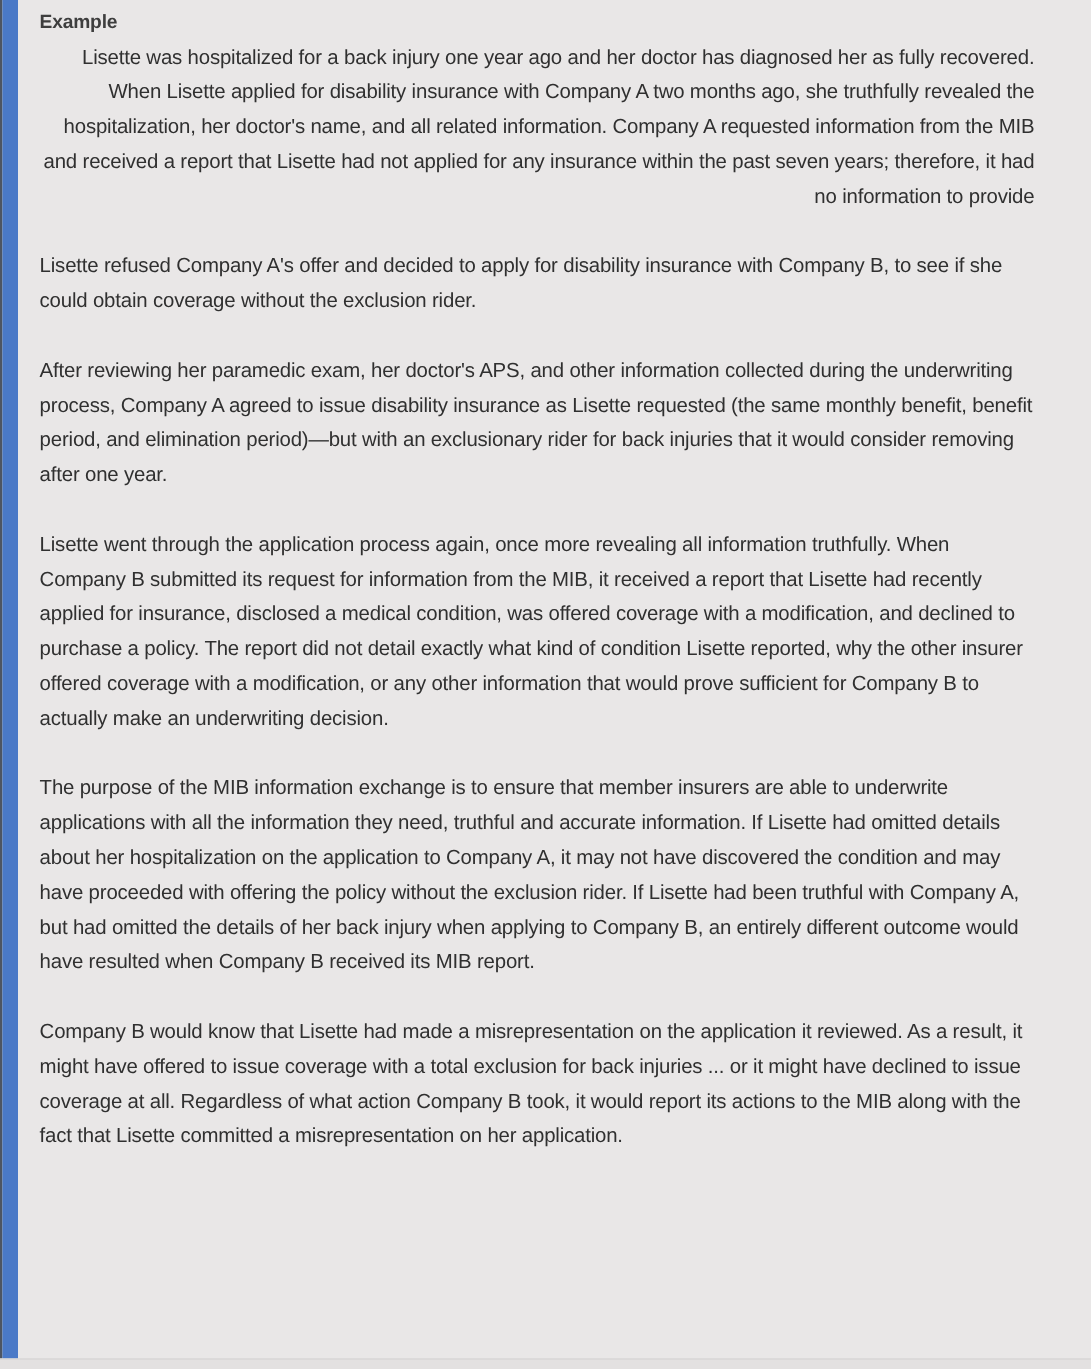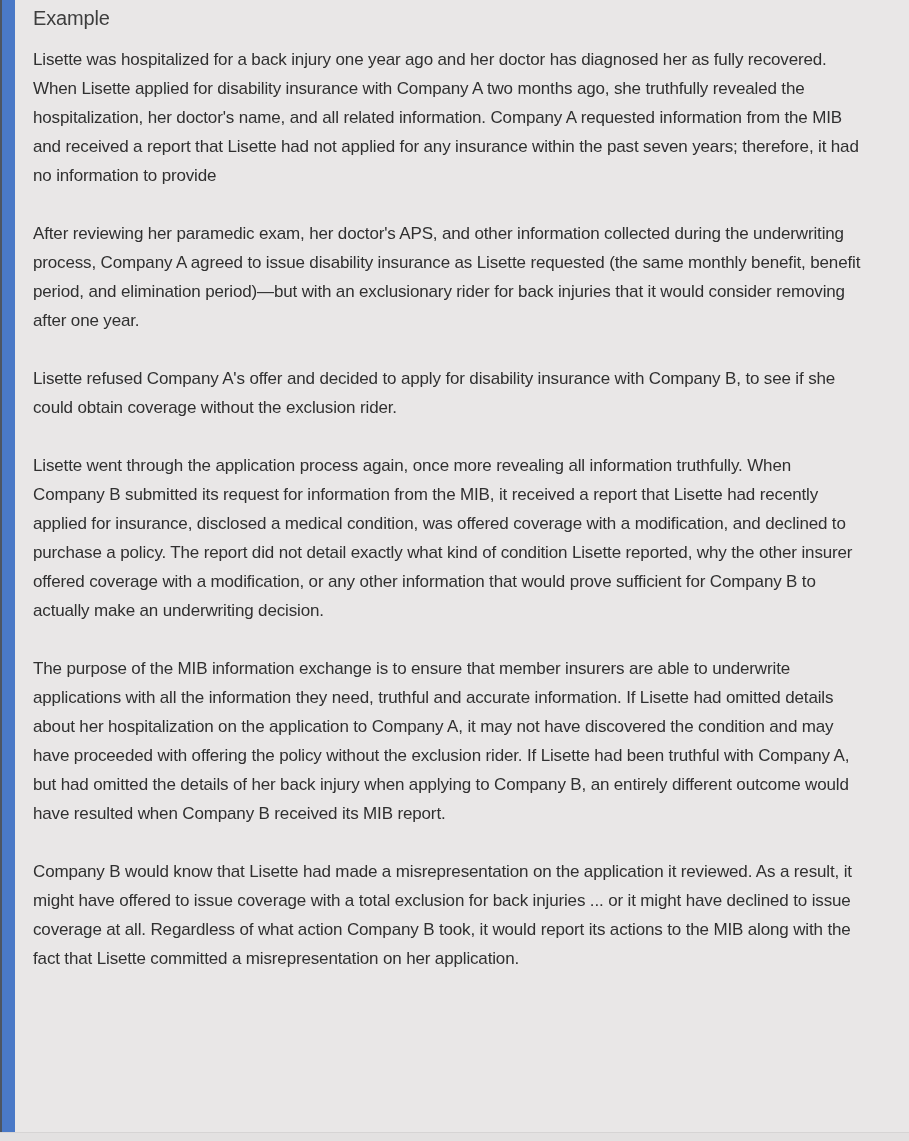--- a/index.html
+++ b/index.html
@@ -45,43 +45,44 @@
     left: 15px; top: 0;
     width: 863px;
     padding: 4px 16px 0 18px;
     box-sizing: border-box;
     color: var(--text, #303030);
     font-size: 17px;
     line-height: 29px;
     letter-spacing: -0.15px;
   }
   .heading {
-    font-weight: normal;
+    font-weight: bold;
     color: var(--heading, #3e3e3e);
-    font-size: 20px;
+    font-size: 16px;
     line-height: 29px;
     margin: 0;
   }
   .content p {
     margin: 29px 0 0 0;
   }
   .content p.first {
-    margin-top: 12px;
+    margin-top: 0;
+    text-align: right;
   }
 </style>
 </head>
 <body>
 
 <div class="page">
   <div class="left-edge"></div>
   <div class="accent-bar"></div>
   <div class="bottom-strip"></div>
 
   <div class="content">
     <div class="heading">Example</div>
     <p class="first">Lisette was hospitalized for a back injury one year ago and her doctor has diagnosed her as fully recovered. When Lisette applied for disability insurance with Company A two months ago, she truthfully revealed the hospitalization, her doctor's name, and all related information. Company A requested information from the MIB and received a report that Lisette had not applied for any insurance within the past seven years; therefore, it had no information to provide</p>
+    <p>Lisette refused Company A's offer and decided to apply for disability insurance with Company B, to see if she could obtain coverage without the exclusion rider.</p>
     <p>After reviewing her paramedic exam, her doctor's APS, and other information collected during the underwriting process, Company A agreed to issue disability insurance as Lisette requested (the same monthly benefit, benefit period, and elimination period)—but with an exclusionary rider for back injuries that it would consider removing after one year.</p>
-    <p>Lisette refused Company A's offer and decided to apply for disability insurance with Company B, to see if she could obtain coverage without the exclusion rider.</p>
     <p>Lisette went through the application process again, once more revealing all information truthfully. When Company B submitted its request for information from the MIB, it received a report that Lisette had recently applied for insurance, disclosed a medical condition, was offered coverage with a modification, and declined to purchase a policy. The report did not detail exactly what kind of condition Lisette reported, why the other insurer offered coverage with a modification, or any other information that would prove sufficient for Company B to actually make an underwriting decision.</p>
     <p>The purpose of the MIB information exchange is to ensure that member insurers are able to underwrite applications with all the information they need, truthful and accurate information. If Lisette had omitted details about her hospitalization on the application to Company A, it may not have discovered the condition and may have proceeded with offering the policy without the exclusion rider. If Lisette had been truthful with Company A, but had omitted the details of her back injury when applying to Company B, an entirely different outcome would have resulted when Company B received its MIB report.</p>
     <p>Company B would know that Lisette had made a misrepresentation on the application it reviewed. As a result, it might have offered to issue coverage with a total exclusion for back injuries ... or it might have declined to issue coverage at all. Regardless of what action Company B took, it would report its actions to the MIB along with the fact that Lisette committed a misrepresentation on her application.</p>
   </div>
 </div>
 
 </body></html>

